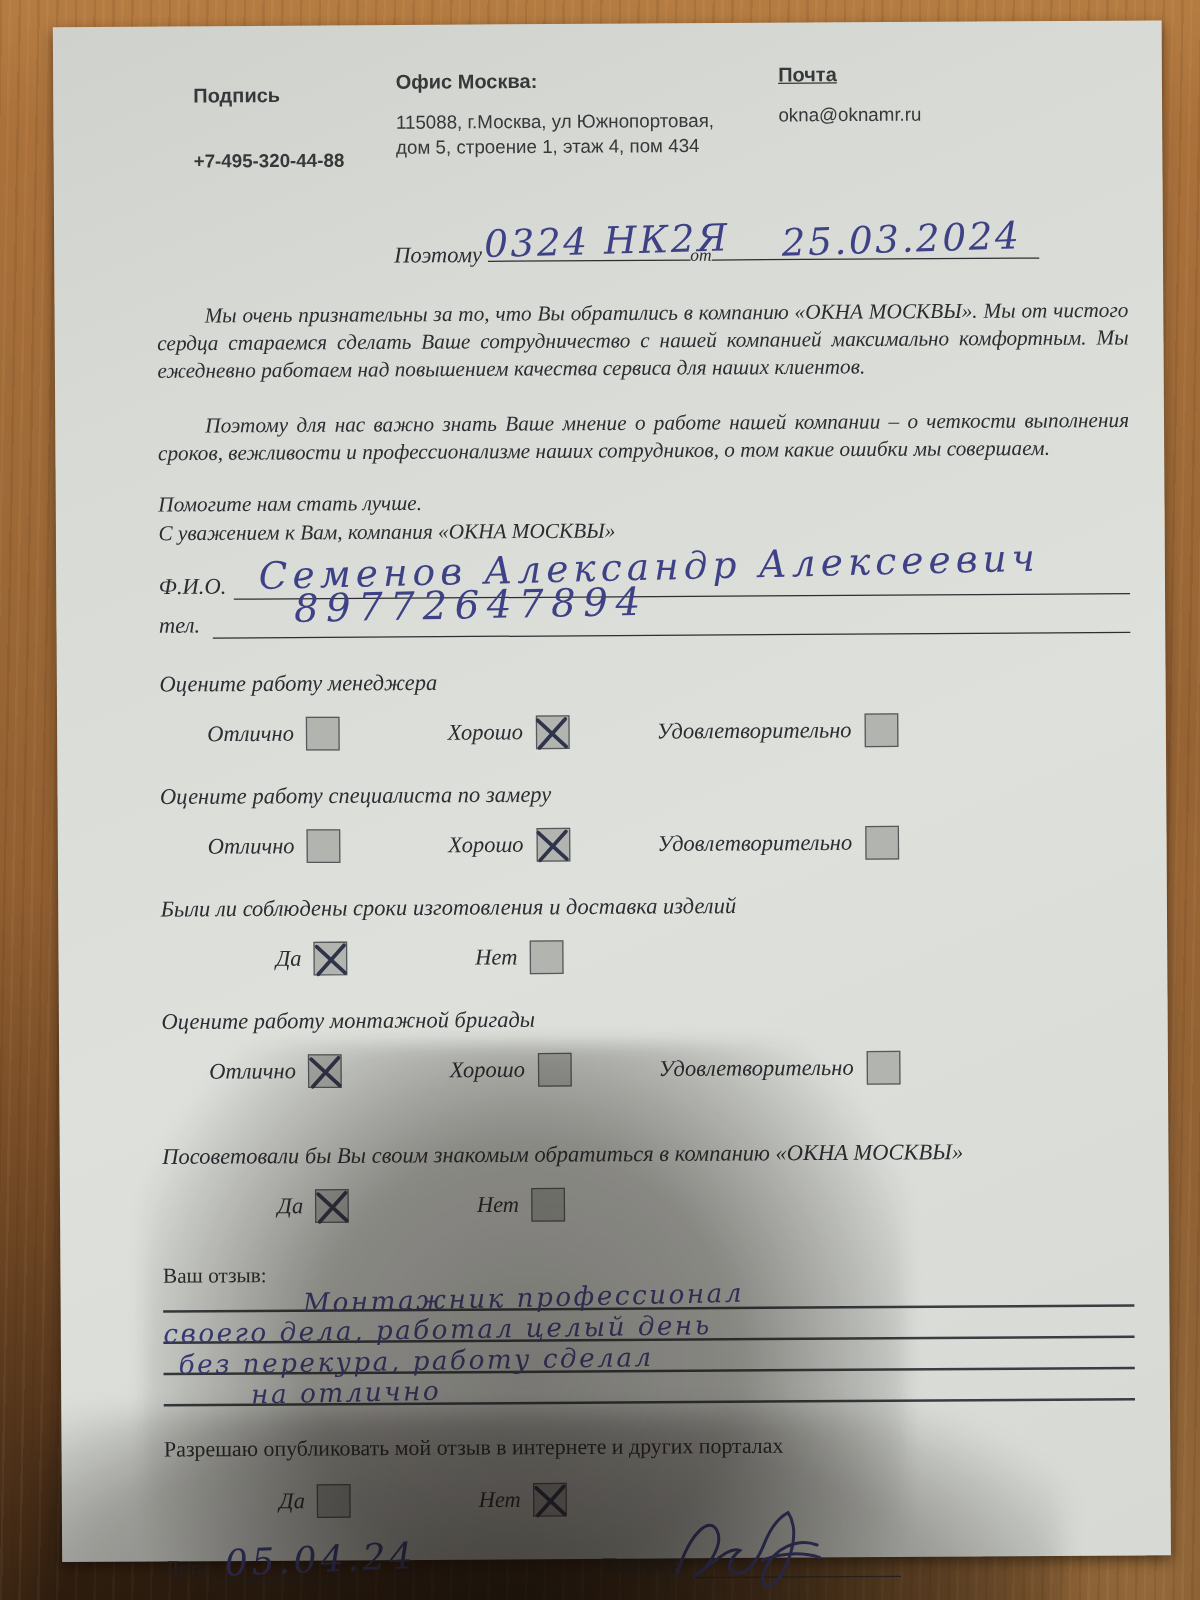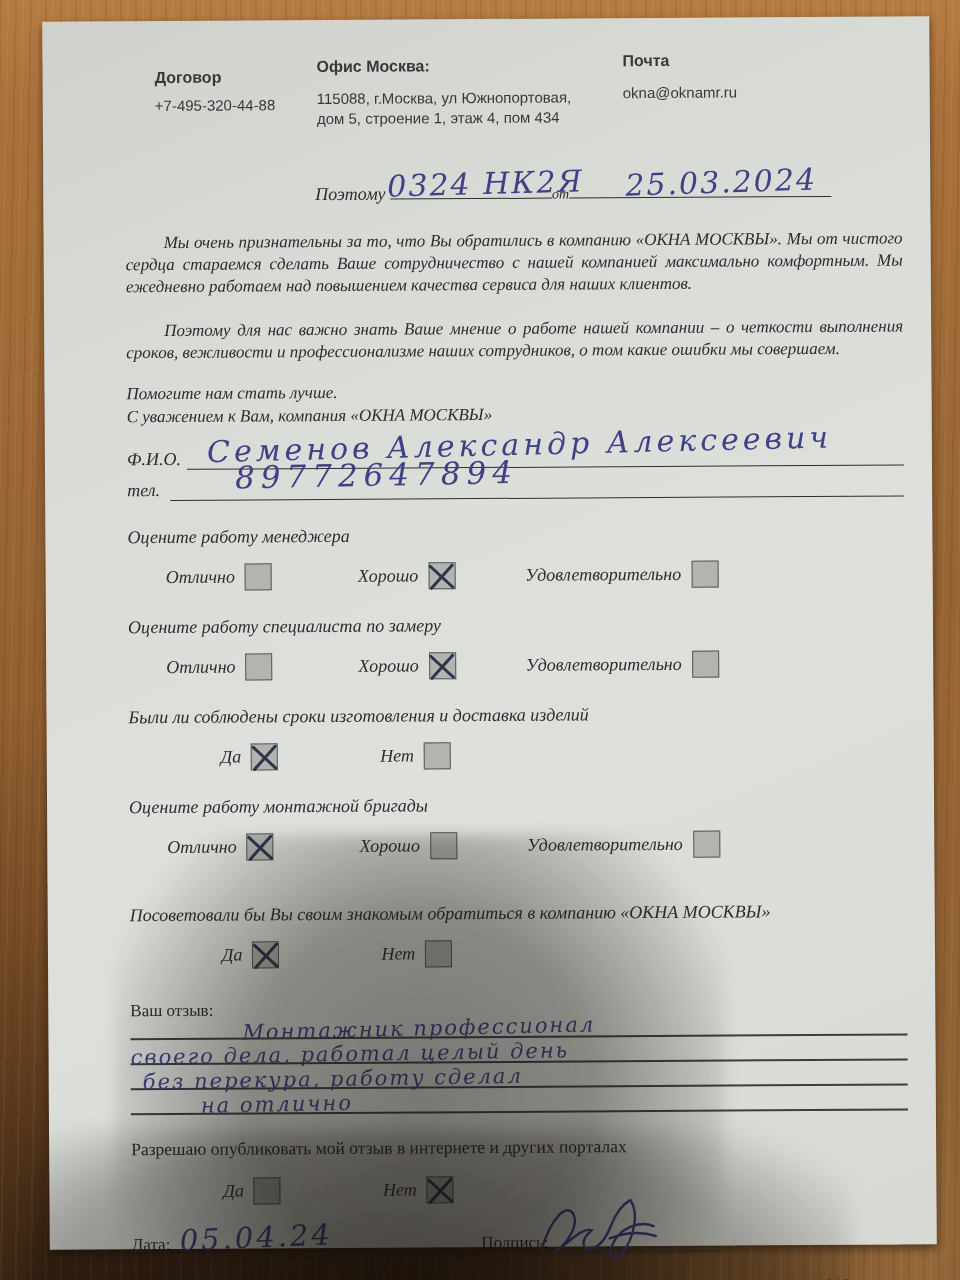--- a/index.html
+++ b/index.html
@@ -61,30 +61,30 @@
 <body>
 
 <div class="photo">
   <div class="wood"></div>
 
   <div class="paper">
     <div class="content">
 
       <div class="hdr">
         <div class="hcol" style="margin-left:30px;width:150px;">
-          <div class="hlabel" style="margin-top:12px;">Договор</div>
-          <div style="margin-top:10px;">+7-495-320-44-88</div>
+          <div class="hlabel" style="margin-top:12px;">Подпись</div>
+          <div style="margin-top:34px;font-weight:bold;">+7-495-320-44-88</div>
         </div>
         <div class="hcol" style="margin-left:12px;width:290px;">
           <div class="hlabel" style="margin-top:2px;">Офис Москва:</div>
           <div style="margin-top:14px;">115088, г.Москва, ул Южнопортовая,</div>
           <div style="margin-top:3px;">дом 5, строение 1, этаж 4, пом 434</div>
         </div>
         <div class="hcol" style="margin-left:16px;">
-          <div class="hlabel" style="margin-top:-2px;">Почта</div>
+          <div class="hlabel" style="margin-top:-2px;text-decoration:underline;">Почта</div>
           <div style="margin-top:14px;">okna@oknamr.ru</div>
         </div>
       </div>
 
       <div style="margin:56px 0 0 190px;position:relative;font-size:18px;">
         <span class="it">Поэтому</span>
         <span class="blank" style="width:162px;"></span><span class="it" style="font-size:14px;">от</span><span class="blank" style="width:262px;"></span>
         <span class="hw" style="position:absolute;left:72px;top:-16px;font-size:30px;transform:rotate(-1.2deg);">0324 НК2Я</span>
         <span class="hw" style="position:absolute;left:310px;top:-16px;font-size:30px;transform:rotate(-1.5deg);">25.03.2024</span>
       </div>

